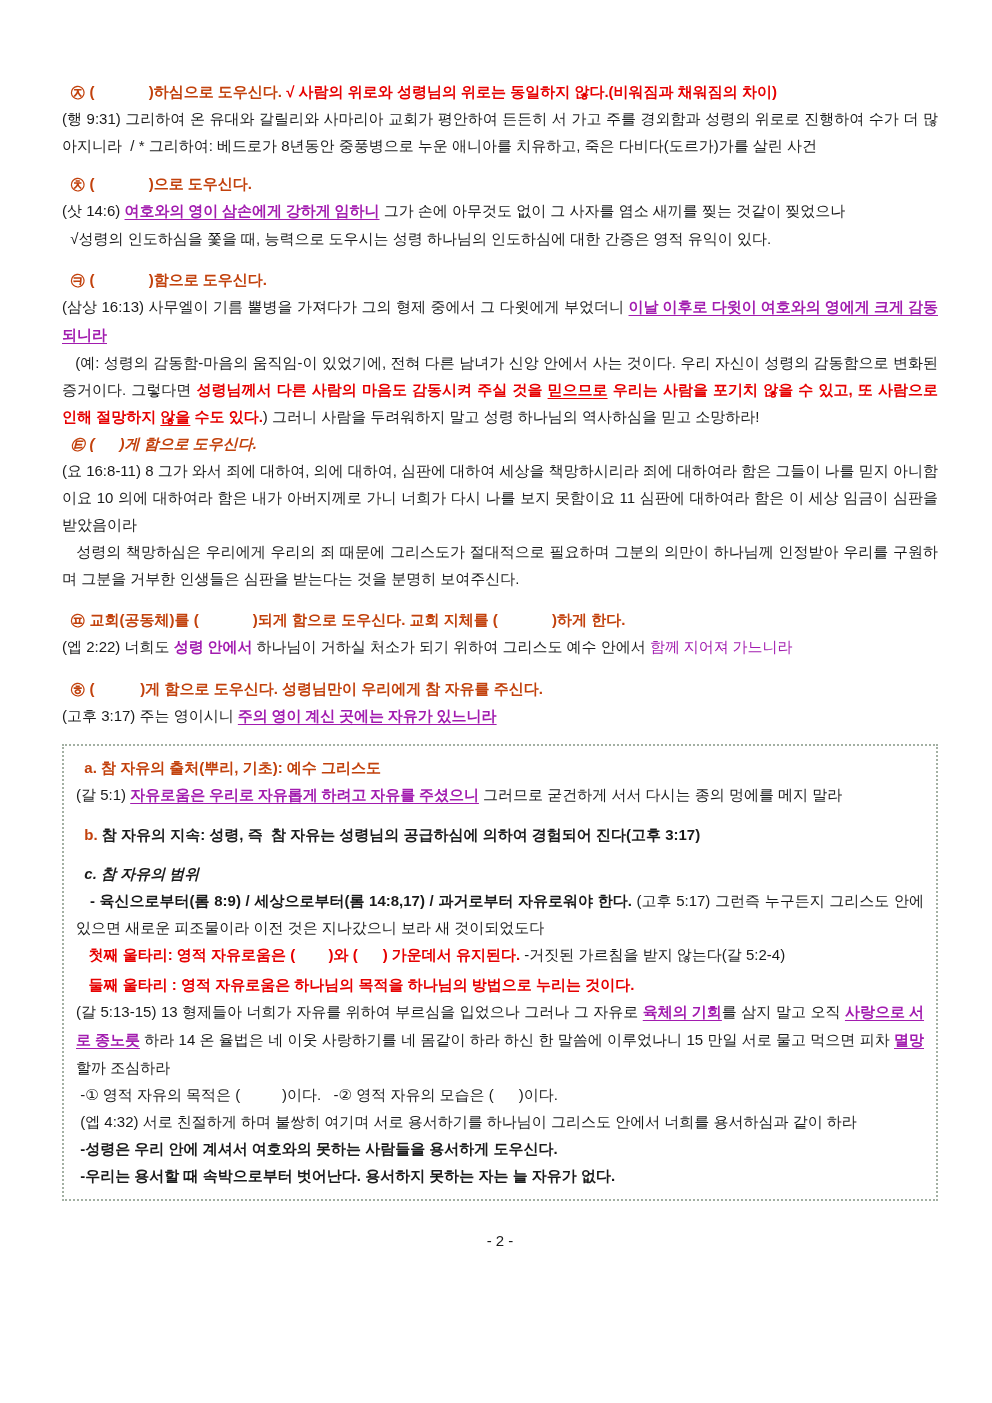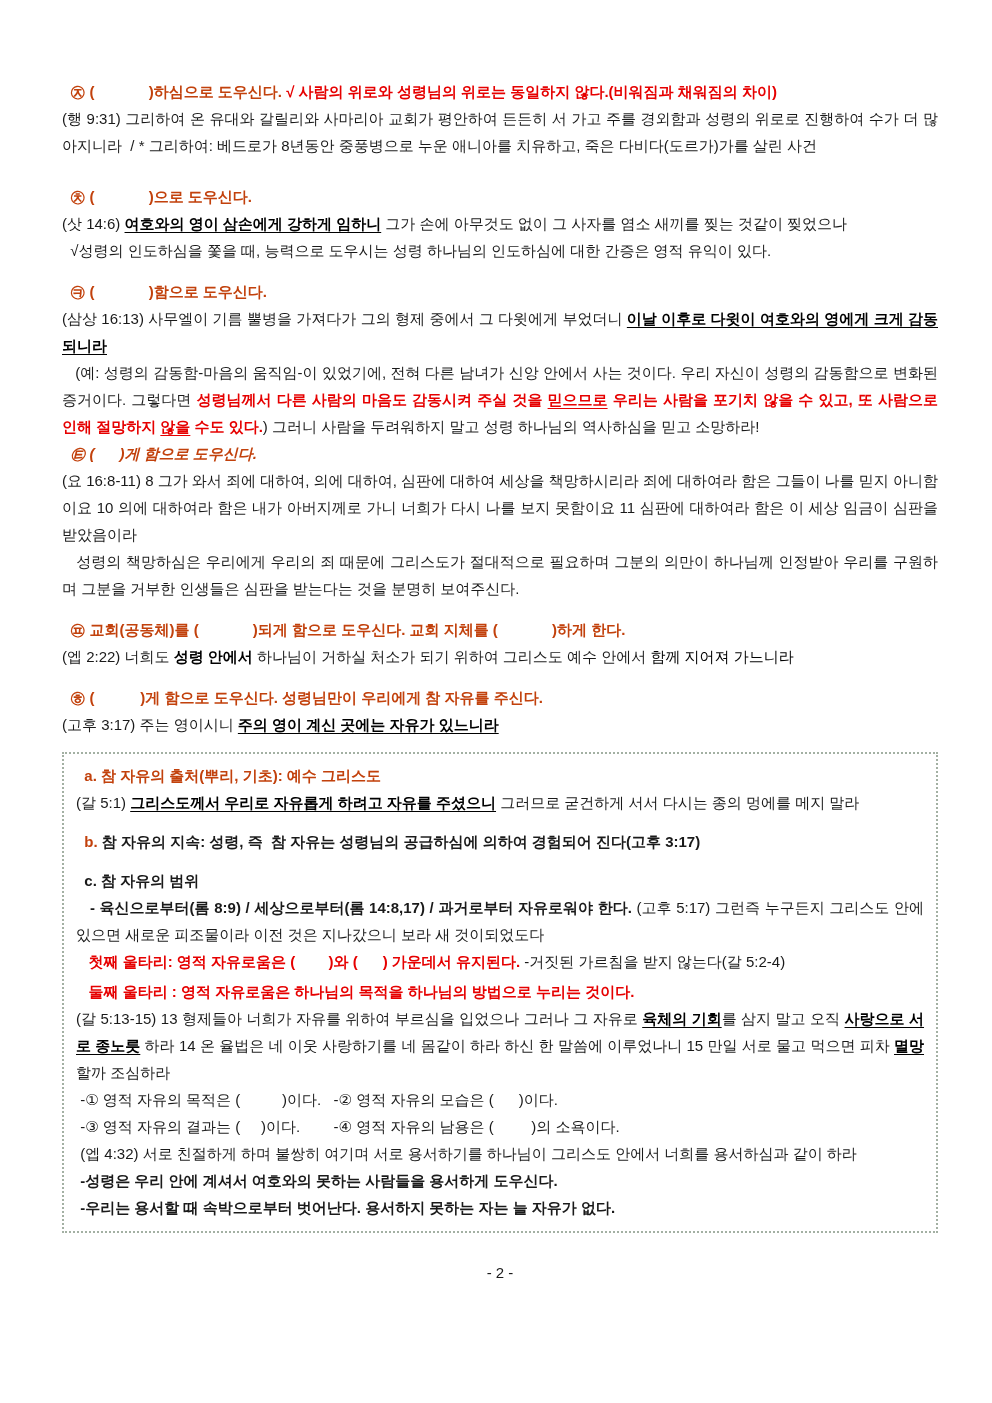--- a/index.html
+++ b/index.html
@@ -5,56 +5,55 @@
   html,body{margin:0;padding:0;background:#ffffff;}
   body{width:992px;height:1403px;overflow:hidden;
        font-family:"Liberation Sans","DejaVu Sans",sans-serif;}
   .doc{padding:78px 54px 0 62px;font-size:15px;line-height:27px;color:#1a1a1a;}
   .para{white-space:pre-wrap;text-align:justify;}
   .heading{font-weight:bold;}
   .run{}
   .black{color:#1a1a1a;}
   .blue{color:#c2410c;}
   .red{color:#e60000;}
-  .green{color:#000000;}
+  .green{color:#a21caf;font-family:Liberation Serif, serif;}
   .b{font-weight:bold;}
   .u{text-decoration:underline;text-underline-offset:3px;}
   .box{border:2px dotted #a3b0a3;margin-top:14px;padding:8px 12px 10px 12px;}
   .footer{text-align:center;margin-top:26px;color:#1a1a1a;font-size:15px;}
 </style>
 </head>
 <body>
 
 <div class="doc">
   <div>
       <div class="para heading"><span class="run blue b">  ㉨ (             )하심으로 도우신다. </span><span class="run red b">√ 사람의 위로와 성령님의 위로는 동일하지 않다.(비워짐과 채워짐의 차이)</span></div>
       <div class="para"><span class="run black">(행 9:31) 그리하여 온 유대와 갈릴리와 사마리아 교회가 평안하여 든든히 서 가고 주를 경외함과 성령의 위로로 진행하여 수가 더 많아지니라  / * 그리하여: 베드로가 8년동안 중풍병으로 누운 애니아를 치유하고, 죽은 다비다(도르가)가를 살린 사건</span></div>
-      <div class="para heading" style="margin-top: 24px;"><span class="run blue b">  ㉩ (             )으로 도우신다.</span></div>
+      <div class="para heading" style="margin-top: 11px;"><span class="run blue b">  ㉩ (             )으로 도우신다.</span></div>
       <div class="para"><span class="run black">(삿 14:6) </span><span class="run green b u">여호와의 영이 삼손에게 강하게 임하니</span><span class="run black"> 그가 손에 아무것도 없이 그 사자를 염소 새끼를 찢는 것같이 찢었으나
   √성령의 인도하심을 쫓을 때, 능력으로 도우시는 성령 하나님의 인도하심에 대한 간증은 영적 유익이 있다.</span></div>
       <div class="para heading" style="margin-top: 14px;"><span class="run blue b">  ㉪ (             )함으로 도우신다.</span></div>
       <div class="para"><span class="run black">(삼상 16:13) 사무엘이 기름 뿔병을 가져다가 그의 형제 중에서 그 다윗에게 부었더니 </span><span class="run green b u">이날 이후로 다윗이 여호와의 영에게 크게 감동되니라</span></div>
       <div class="para"><span class="run black">   (예: 성령의 감동함-마음의 움직임-이 있었기에, 전혀 다른 남녀가 신앙 안에서 사는 것이다. 우리 자신이 성령의 감동함으로 변화된 증거이다. 그렇다면 </span><span class="run red b">성령님께서 다른 사람의 마음도 감동시켜 주실 것을 </span><span class="run red b u">믿으므로</span><span class="run red b"> 우리는 사람을 포기치 않을 수 있고, 또 사람으로 인해 절망하지 </span><span class="run red b u">않을</span><span class="run red b"> 수도 있다.</span><span class="run black">) 그러니 사람을 두려워하지 말고 성령 하나님의 역사하심을 믿고 소망하라!</span></div>
       <div class="para heading" style=" font-style: italic;"><span class="run blue b">  ㉫ (      )게 함으로 도우신다.</span></div>
       <div class="para"><span class="run black">(요 16:8-11) 8 그가 와서 죄에 대하여, 의에 대하여, 심판에 대하여 세상을 책망하시리라 죄에 대하여라 함은 그들이 나를 믿지 아니함이요 10 의에 대하여라 함은 내가 아버지께로 가니 너희가 다시 나를 보지 못함이요 11 심판에 대하여라 함은 이 세상 임금이 심판을 받았음이라</span></div>
       <div class="para"><span class="run black">   성령의 책망하심은 우리에게 우리의 죄 때문에 그리스도가 절대적으로 필요하며 그분의 의만이 하나님께 인정받아 우리를 구원하며 그분을 거부한 인생들은 심판을 받는다는 것을 분명히 보여주신다.</span></div>
       <div class="para heading" style="margin-top: 14px;"><span class="run blue b">  ㉬ 교회(공동체)를 (             )되게 함으로 도우신다. 교회 지체를 (             )하게 한다.</span></div>
       <div class="para"><span class="run black">(엡 2:22) 너희도 </span><span class="run green b">성령 안에서</span><span class="run black"> 하나님이 거하실 처소가 되기 위하여 그리스도 예수 안에서 </span><span class="run green">함께 지어져 가느니라</span></div>
       <div class="para heading" style="margin-top: 14px;"><span class="run blue b">  ㉭ (           )게 함으로 도우신다. 성령님만이 우리에게 참 자유를 주신다.</span></div>
       <div class="para"><span class="run black">(고후 3:17) 주는 영이시니 </span><span class="run green b u">주의 영이 계신 곳에는 자유가 있느니라</span></div>
       <div class="box">
         <div class="para"><span class="run blue b">  a. 참 자유의 출처(뿌리, 기초): 예수 그리스도</span></div>
-        <div class="para"><span class="run black">(갈 5:1) </span><span class="run green b u">그리스도께서 우리로 자유롭게 하려고 자유를 주셨으니</span><span class="run black"> 그러므로 굳건하게 서서 다시는 종의 멍에를 메지 말라</span></div>
+        <div class="para"><span class="run black">(갈 5:1) </span><span class="run green b u">자유로움은 우리로 자유롭게 하려고 자유를 주셨으니</span><span class="run black"> 그러므로 굳건하게 서서 다시는 종의 멍에를 메지 말라</span></div>
         <div class="para" style="margin-top: 12px;"><span class="run blue b">  b. </span><span class="run black b">참 자유의 지속: 성령, 즉  참 자유는 성령님의 공급하심에 의하여 경험되어 진다(고후 3:17)</span></div>
-        <div class="para" style="margin-top: 12px;"><span class="run black b">  c. 참 자유의 범위</span></div>
+        <div class="para" style="margin-top: 12px; font-style: italic;"><span class="run black b">  c. 참 자유의 범위</span></div>
         <div class="para"><span class="run black b">   - 육신으로부터(롬 8:9) / 세상으로부터(롬 14:8,17) / 과거로부터 자유로워야 한다.</span><span class="run black"> (고후 5:17) 그런즉 누구든지 그리스도 안에 있으면 새로운 피조물이라 이전 것은 지나갔으니 보라 새 것이되었도다</span></div>
         <div class="para"><span class="run red b">   첫째 울타리: 영적 자유로움은 (        )와 (      ) 가운데서 유지된다.</span><span class="run black"> -거짓된 가르침을 받지 않는다(갈 5:2-4)</span></div>
         <div class="para" style="margin-top: 3px;"><span class="run red b">   둘째 울타리 : 영적 자유로움은 하나님의 목적을 하나님의 방법으로 누리는 것이다.</span></div>
         <div class="para"><span class="run black">(갈 5:13-15) 13 형제들아 너희가 자유를 위하여 부르심을 입었으나 그러나 그 자유로 </span><span class="run green b u">육체의 기회</span><span class="run black">를 삼지 말고 오직 </span><span class="run green b u">사랑으로 서로 종노릇</span><span class="run black"> 하라 14 온 율법은 네 이웃 사랑하기를 네 몸같이 하라 하신 한 말씀에 이루었나니 15 만일 서로 물고 먹으면 피차 </span><span class="run green b u">멸망</span><span class="run black">할까 조심하라</span></div>
         <div class="para"><span class="run black"> -① 영적 자유의 목적은 (          )이다.   -② 영적 자유의 모습은 (      )이다.</span></div>
-        <div class="para"><span class="run black"> -③ 영적 자유의 결과는 (     )이다.        -④ 영적 자유의 남용은 (         )의 소욕이다.</span></div>
         <div class="para"><span class="run black"> (엡 4:32) 서로 친절하게 하며 불쌍히 여기며 서로 용서하기를 하나님이 그리스도 안에서 너희를 용서하심과 같이 하라</span></div>
         <div class="para"><span class="run black b"> -성령은 우리 안에 계셔서 여호와의 못하는 사람들을 용서하게 도우신다.</span></div>
         <div class="para"><span class="run black b"> -우리는 용서할 때 속박으로부터 벗어난다. 용서하지 못하는 자는 늘 자유가 없다.</span></div>
       </div>
     </div>
   <div class="footer">- 2 -</div>
 </div>
 
 </body></html>

